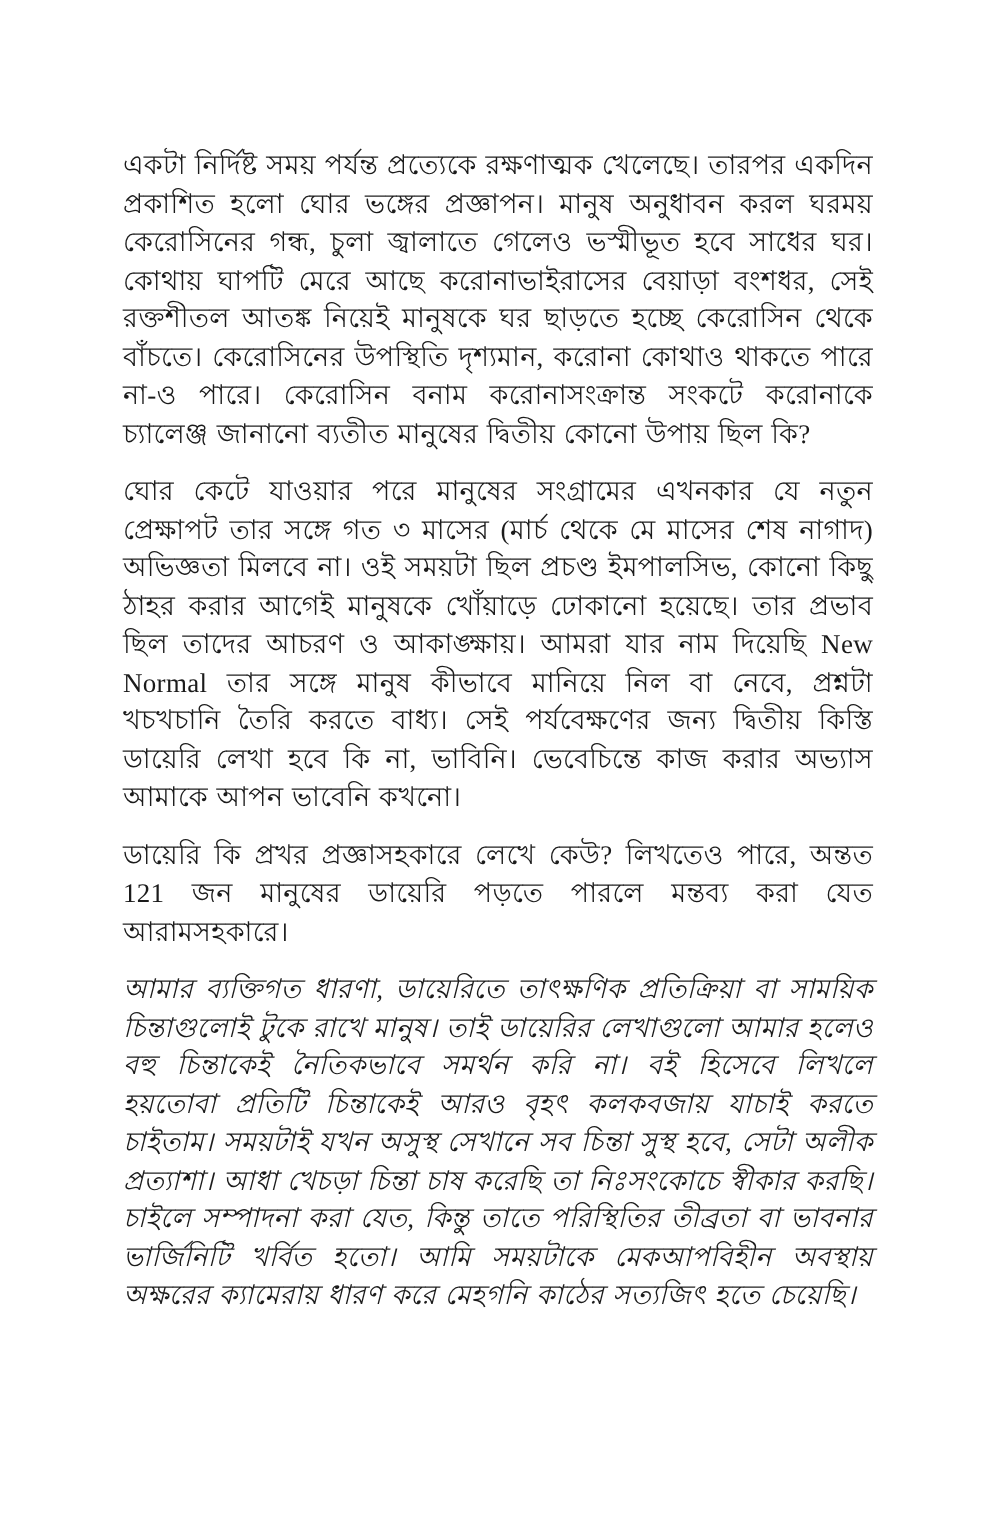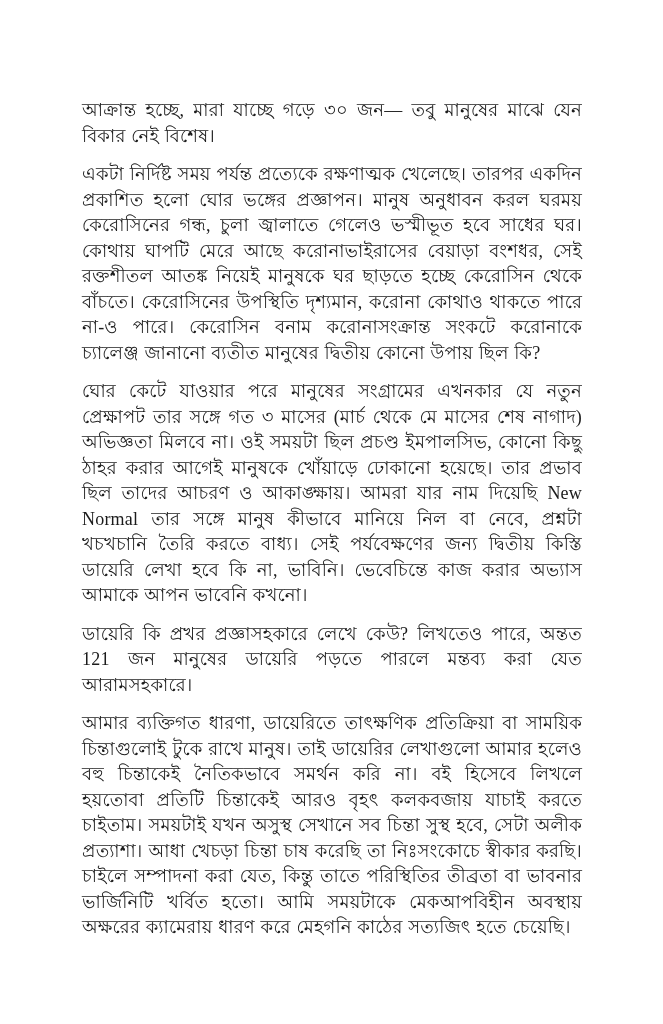--- a/index.html
+++ b/index.html
@@ -25,24 +25,24 @@
     font-size: 18px;
     line-height: 25.5px;
     text-align: justify;
     text-justify: inter-word;
     color: #1b1b1b;
     letter-spacing: 0.2px;
     word-spacing: 1px;
   }
   .page p:last-child {
     margin-bottom: 16px;
+    font-style: italic;
   }
 </style>
 </head>
 <body>
 
 <div class="page">
-  <p>আক্রান্ত হচ্ছে, মারা যাচ্ছে গড়ে ৩০ জন— তবু মানুষের মাঝে যেন বিকার নেই বিশেষ।</p>
   <p>একটা নির্দিষ্ট সময় পর্যন্ত প্রত্যেকে রক্ষণাত্মক খেলেছে। তারপর একদিন প্রকাশিত হলো ঘোর ভঙ্গের প্রজ্ঞাপন। মানুষ অনুধাবন করল ঘরময় কেরোসিনের গন্ধ, চুলা জ্বালাতে গেলেও ভস্মীভূত হবে সাধের ঘর। কোথায় ঘাপটি মেরে আছে করোনাভাইরাসের বেয়াড়া বংশধর, সেই রক্তশীতল আতঙ্ক নিয়েই মানুষকে ঘর ছাড়তে হচ্ছে কেরোসিন থেকে বাঁচতে। কেরোসিনের উপস্থিতি দৃশ্যমান, করোনা কোথাও থাকতে পারে না-ও পারে। কেরোসিন বনাম করোনাসংক্রান্ত সংকটে করোনাকে চ্যালেঞ্জ জানানো ব্যতীত মানুষের দ্বিতীয় কোনো উপায় ছিল কি?</p>
   <p>ঘোর কেটে যাওয়ার পরে মানুষের সংগ্রামের এখনকার যে নতুন প্রেক্ষাপট তার সঙ্গে গত ৩ মাসের (মার্চ থেকে মে মাসের শেষ নাগাদ) অভিজ্ঞতা মিলবে না। ওই সময়টা ছিল প্রচণ্ড ইমপালসিভ, কোনো কিছু ঠাহর করার আগেই মানুষকে খোঁয়াড়ে ঢোকানো হয়েছে। তার প্রভাব ছিল তাদের আচরণ ও আকাঙ্ক্ষায়। আমরা যার নাম দিয়েছি New Normal তার সঙ্গে মানুষ কীভাবে মানিয়ে নিল বা নেবে, প্রশ্নটা খচখচানি তৈরি করতে বাধ্য। সেই পর্যবেক্ষণের জন্য দ্বিতীয় কিস্তি ডায়েরি লেখা হবে কি না, ভাবিনি। ভেবেচিন্তে কাজ করার অভ্যাস আমাকে আপন ভাবেনি কখনো।</p>
   <p>ডায়েরি কি প্রখর প্রজ্ঞাসহকারে লেখে কেউ? লিখতেও পারে, অন্তত 121 জন মানুষের ডায়েরি পড়তে পারলে মন্তব্য করা যেত আরামসহকারে।</p>
   <p>আমার ব্যক্তিগত ধারণা, ডায়েরিতে তাৎক্ষণিক প্রতিক্রিয়া বা সাময়িক চিন্তাগুলোই টুকে রাখে মানুষ। তাই ডায়েরির লেখাগুলো আমার হলেও বহু চিন্তাকেই নৈতিকভাবে সমর্থন করি না। বই হিসেবে লিখলে হয়তোবা প্রতিটি চিন্তাকেই আরও বৃহৎ কলকবজায় যাচাই করতে চাইতাম। সময়টাই যখন অসুস্থ সেখানে সব চিন্তা সুস্থ হবে, সেটা অলীক প্রত্যাশা। আধা খেচড়া চিন্তা চাষ করেছি তা নিঃসংকোচে স্বীকার করছি। চাইলে সম্পাদনা করা যেত, কিন্তু তাতে পরিস্থিতির তীব্রতা বা ভাবনার ভার্জিনিটি খর্বিত হতো। আমি সময়টাকে মেকআপবিহীন অবস্থায় অক্ষরের ক্যামেরায় ধারণ করে মেহগনি কাঠের সত্যজিৎ হতে চেয়েছি।</p>
 </div>
 
 </body></html>

